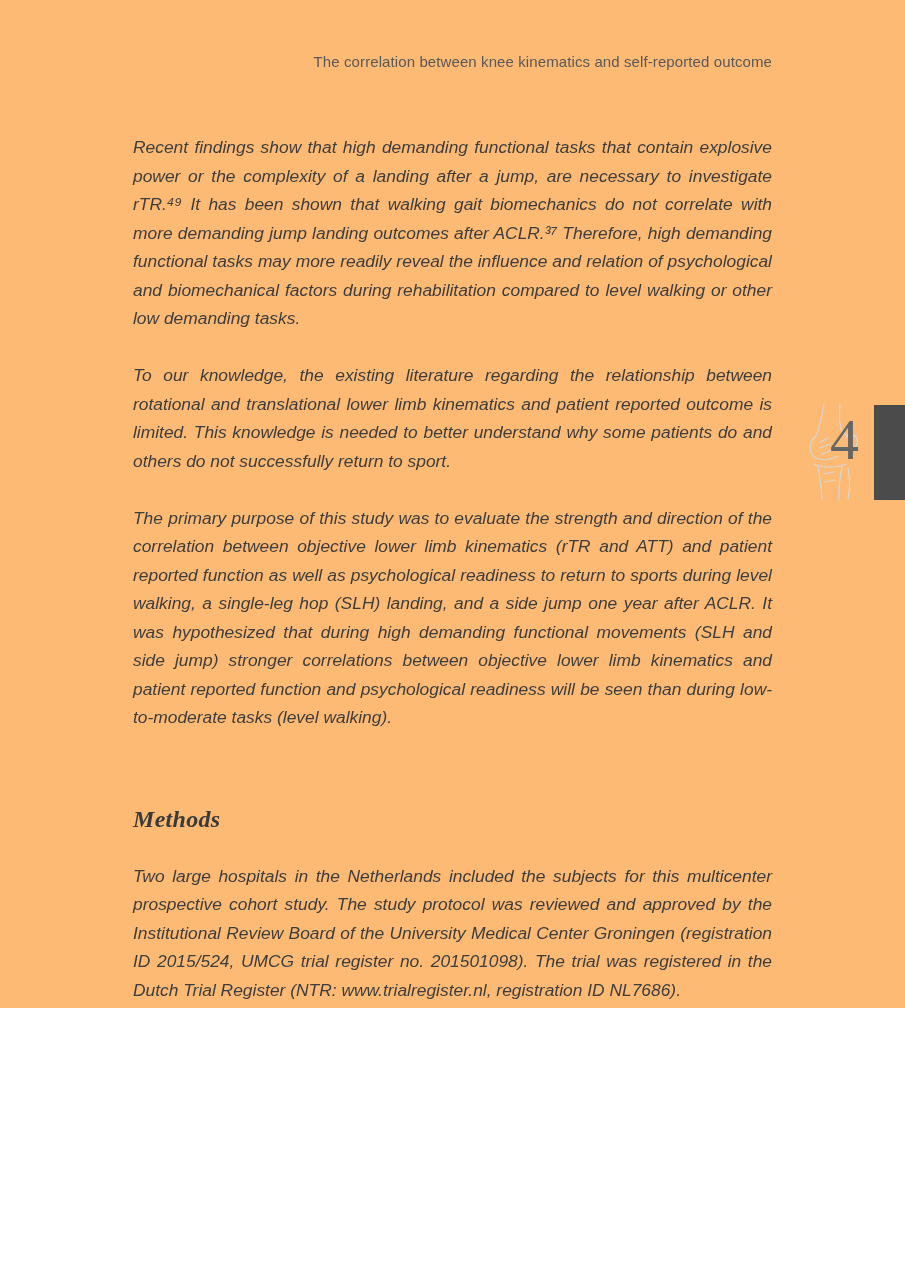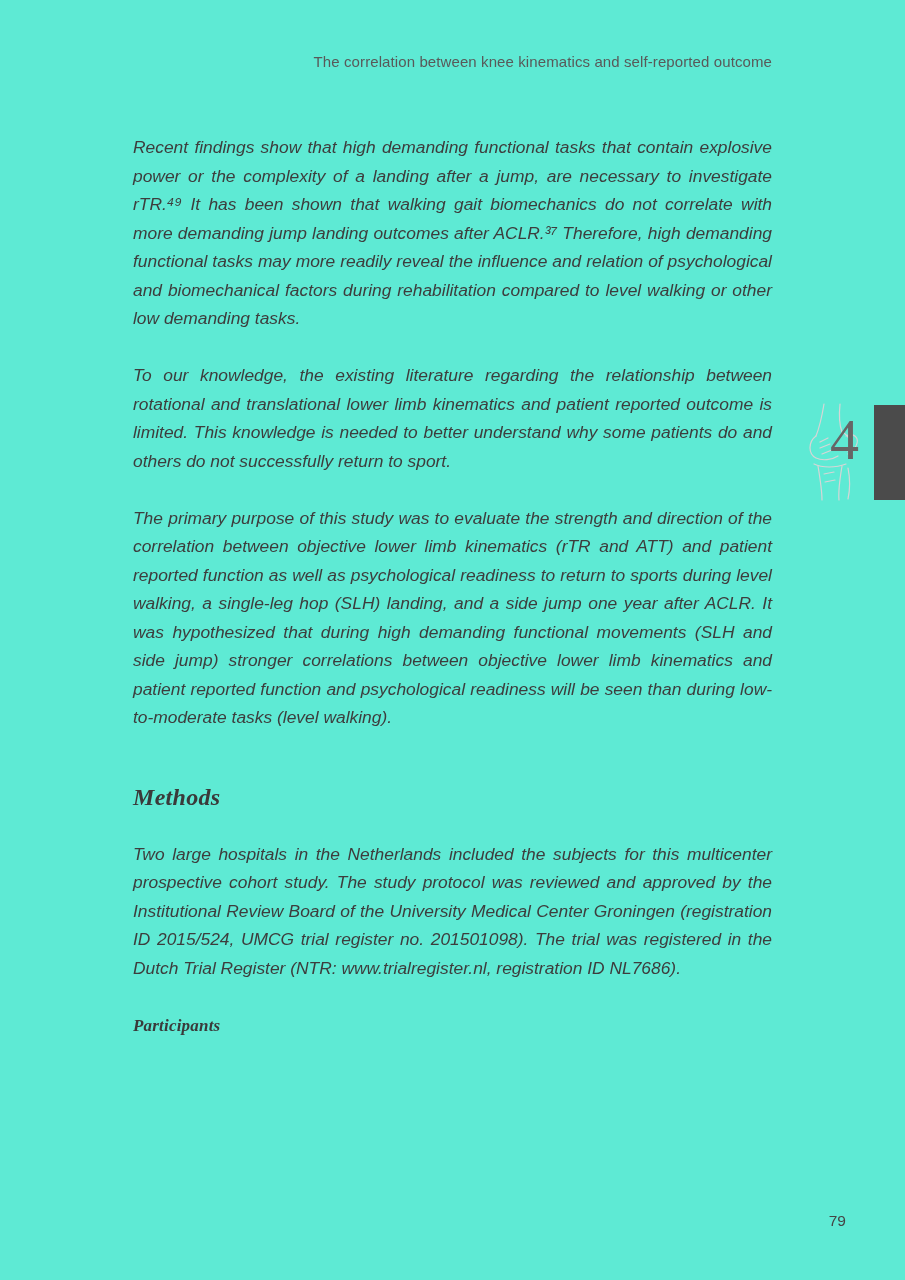--- a/index.html
+++ b/index.html
@@ -4,22 +4,22 @@
 <style>
   * { margin: 0; padding: 0; box-sizing: border-box; }
   html, body { background: #ffffff; }
   body {
     font-family: "Liberation Sans", "DejaVu Sans", sans-serif;
     -webkit-font-smoothing: antialiased;
   }
   .page {
     position: relative;
     width: 905px;
-    height: 1280px;
-    background: #5eead4;
+    height: 1008px;
+    background: #fdba74;
     overflow: hidden;
   }
   .running-header {
     position: absolute;
     left: 133px;
     top: 52px;
     width: 639px;
     text-align: right;
     font-size: 15px;
     line-height: 20px;
@@ -41,21 +41,21 @@
   .para { margin: 0 0 28.5px 0; }
   .para-last { margin: 0; }
   .heading-methods {
     font-family: "Liberation Serif", "DejaVu Serif", serif;
     font-weight: 700;
     font-size: 24px;
     line-height: 30px;
     color: #3a3a3a;
     letter-spacing: 0.3px;
     text-align: left;
-    margin: 50px 0 28px 0;
+    margin: 72px 0 28px 0;
   }
   .heading-participants {
     font-family: "Liberation Serif", "DejaVu Serif", serif;
     font-weight: 700;
     font-size: 17px;
     line-height: 28.5px;
     color: #3a3a3a;
     letter-spacing: 0.2px;
     text-align: left;
     margin: 30px 0 1px 0;

